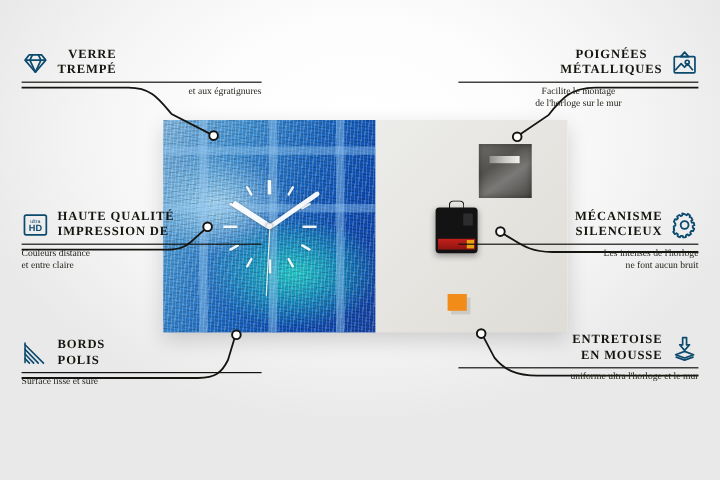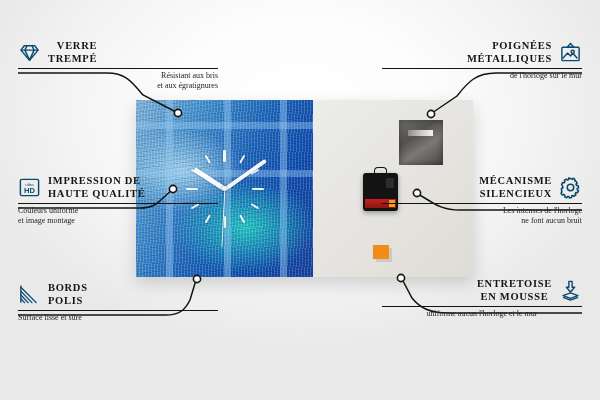--- a/index.html
+++ b/index.html
@@ -184,41 +184,40 @@
           <path d="M3 9.5 12 20 21 9.5 17.5 5h-11z"></path>
           <path d="M3 9.5h18M7.2 9.5 12 20l4.8-10.5M7.2 9.5 9.4 5M16.8 9.5 14.6 5"></path>
         </svg>
       </span>
       <div>
         <div class="co-title">VERRE</div>
         <div class="co-title">TREMPÉ</div>
       </div>
     </div>
     <div class="co-rule"></div>
-    <div class="co-desc">Résistant aux bris</div>
     <div class="co-desc">et aux égratignures</div>
   </div>
 
   <div class="callout left" style="left:18px; top:175px;">
     <div class="co-head">
       <span class="ico">
         <svg viewBox="0 0 24 24" fill="none" stroke="currentColor" stroke-width="1.5">
           <rect x="2.5" y="3.5" width="19" height="17" rx="1.5"></rect>
           <text x="12" y="10.4" font-family="Liberation Sans, sans-serif" font-size="4.6" text-anchor="middle" fill="currentColor" stroke="none">ultra</text>
           <text x="12" y="17.6" font-family="Liberation Sans, sans-serif" font-size="8" font-weight="bold" text-anchor="middle" fill="currentColor" stroke="none">HD</text>
         </svg>
       </span>
       <div>
+        <div class="co-title">HAUTE QUALITÉ</div>
         <div class="co-title">IMPRESSION DE</div>
-        <div class="co-title">HAUTE QUALITÉ</div>
-      </div>
-    </div>
-    <div class="co-rule"></div>
-    <div class="co-desc">Couleurs uniforme</div>
-    <div class="co-desc">et image montage</div>
+      </div>
+    </div>
+    <div class="co-rule"></div>
+    <div class="co-desc">Couleurs distance</div>
+    <div class="co-desc">et entre claire</div>
   </div>
 
   <div class="callout left" style="left:18px; top:282px;">
     <div class="co-head">
       <span class="ico">
         <svg viewBox="0 0 24 24" fill="none" stroke="currentColor" stroke-width="1.4" stroke-linecap="round">
           <path d="M3 3 V20"></path>
           <path d="M3 4.5 19 20.5"></path>
           <path d="M3 8.5 14.5 20.5"></path>
           <path d="M3 12.5 10.5 20.5"></path>
@@ -228,36 +227,37 @@
       <div>
         <div class="co-title">BORDS</div>
         <div class="co-title">POLIS</div>
       </div>
     </div>
     <div class="co-rule"></div>
     <div class="co-desc">Surface lisse et sûre</div>
     <div class="co-desc"></div>
   </div>
 
-  <div class="callout right" style="left:382px; top:40px;">
+  <div class="callout right" style="left:382px; top:40px;text-align:center;">
     <div class="co-head">
       <span class="ico">
         <svg viewBox="0 0 24 24" fill="none" stroke="currentColor" stroke-width="1.5" stroke-linejoin="round">
           <path d="M12 2.5 8.6 6.5h6.8z"></path>
           <rect x="3" y="6.5" width="18" height="14" rx="1"></rect>
           <path d="M3.8 18.3 9 12.6l3 3.1 2.6-3 4.6 5.6"></path>
           <circle cx="14.3" cy="11.3" r="1.7"></circle>
         </svg>
       </span>
       <div>
         <div class="co-title">POIGNÉES</div>
         <div class="co-title">MÉTALLIQUES</div>
       </div>
     </div>
     <div class="co-rule"></div>
+    <div class="co-desc">Facilite le montage</div>
     <div class="co-desc">de l'horloge sur le mur</div>
   </div>
 
   <div class="callout right" style="left:382px; top:175px;">
     <div class="co-head">
       <span class="ico">
         <svg viewBox="0 0 24 24" fill="none" stroke="currentColor" stroke-width="1.6" stroke-linejoin="round">
           <path d="M12 2.6l1.9.9.9-1.2 1.9 1.4-.3 1.5 1.5.4 1 1.9-1.2 1 .6 1.4h1.6l.6 2.3-1.5.7.1 1.5 1.3.9-1.1 2.1-1.6-.3-.8 1.3.7 1.4-1.9 1.4-1.2-1-1.3.7v1.6l-2.3.4-.6-1.5h-1.5l-.8 1.3-2.1-1 .2-1.6-1.2-.9-1.4.7-1.4-1.9 1-1.2-.6-1.4H2.9l-.4-2.3 1.5-.6v-1.5L2.7 9l1-2.1 1.6.3.9-1.2-.7-1.4 1.9-1.4 1.2 1 1.4-.6V2z"></path>
           <circle cx="12" cy="12" r="3.4"></circle>
         </svg>
@@ -265,31 +265,31 @@
       <div>
         <div class="co-title">MÉCANISME</div>
         <div class="co-title">SILENCIEUX</div>
       </div>
     </div>
     <div class="co-rule"></div>
     <div class="co-desc">Les intenses de l'horloge</div>
     <div class="co-desc">ne font aucun bruit</div>
   </div>
 
-  <div class="callout right" style="left:382px; top:278px;text-align:center;">
+  <div class="callout right" style="left:382px; top:278px;">
     <div class="co-head">
       <span class="ico">
         <svg viewBox="0 0 24 24" fill="none" stroke="currentColor" stroke-width="1.5" stroke-linejoin="round">
           <path d="M10.3 2.5h3.4v6.2h2.6L12 13.6 7.7 8.7h2.6z"></path>
           <path d="M12 14.4 4.2 17.3 12 20.2l7.8-2.9z"></path>
           <path d="M4.2 19.2 12 22l7.8-2.8"></path>
         </svg>
       </span>
       <div>
         <div class="co-title">ENTRETOISE</div>
         <div class="co-title">EN MOUSSE</div>
       </div>
     </div>
     <div class="co-rule"></div>
-    <div class="co-desc">uniforme aucun l'horloge et le mur</div>
+    <div class="co-desc">uniforme ultra l'horloge et le mur</div>
   </div>
 
 </div>
 
 </body></html>

